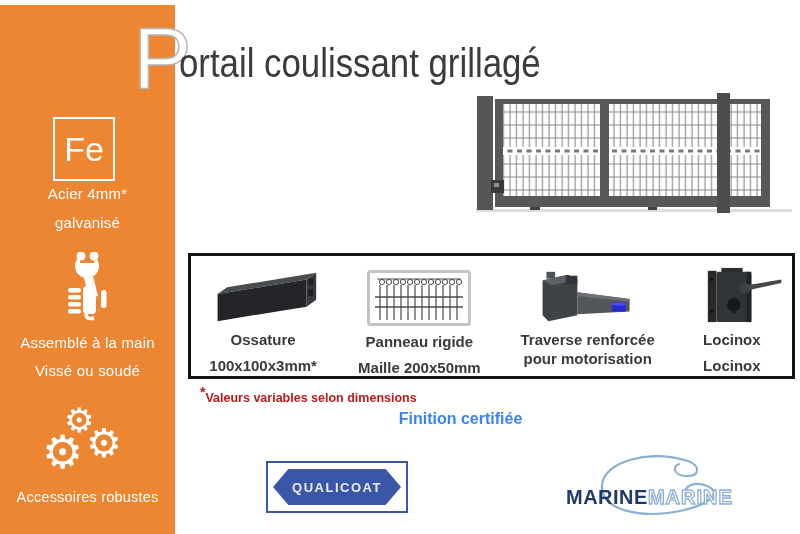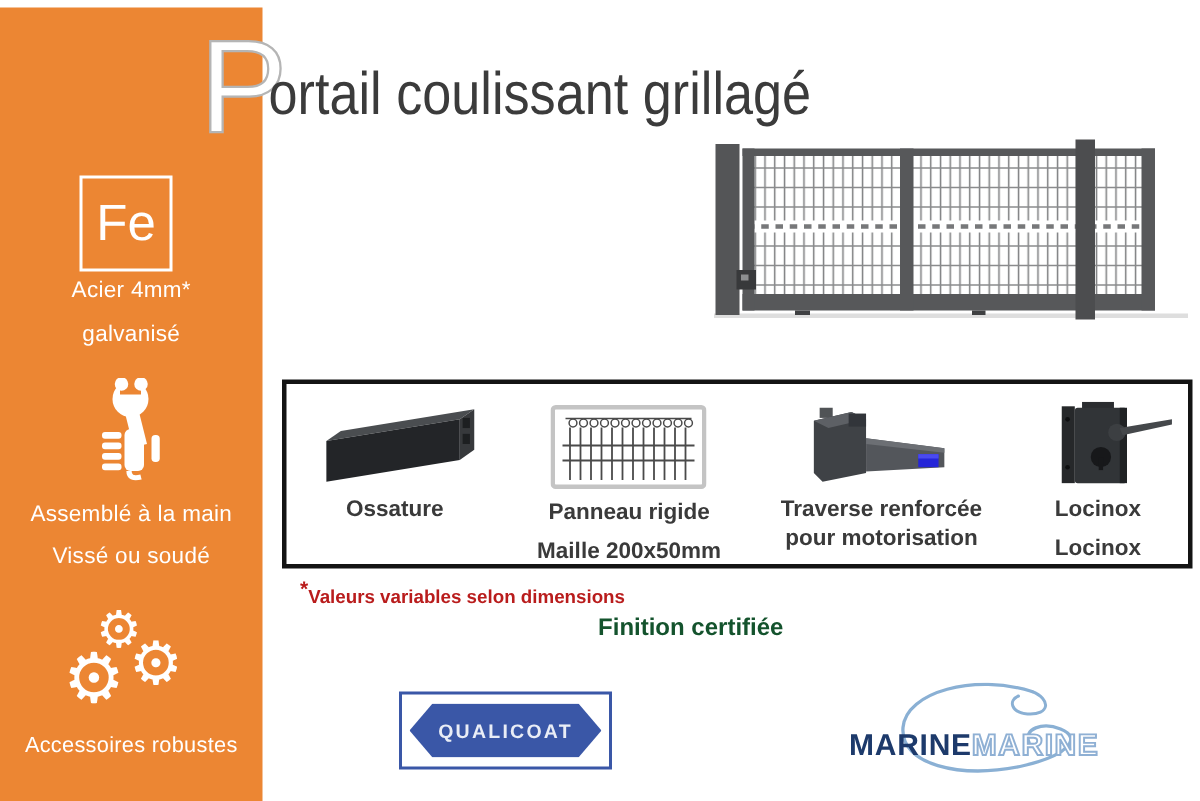--- a/index.html
+++ b/index.html
@@ -38,21 +38,21 @@
   .feature{display:flex;flex-direction:column;align-items:center;padding-top:10px;}
   .f1{width:24%;} .f2{width:28%;justify-content:flex-end;} .f3{width:28%;} .f4{width:20%;}
   .f-icon{height:60px;display:flex;align-items:center;justify-content:center;}
   .f-line1{margin-top:5px;font-size:15px;font-weight:600;color:#3a3a3a;}
   .f-line2{margin-top:9px;font-size:15px;font-weight:600;color:#3a3a3a;}
   .f3 .f-line2{margin-top:2px;}
 
   .footnote{position:absolute;left:200px;top:384px;color:#b91c1c;font-size:12.5px;font-weight:600;}
   .footnote sup{font-size:14px;font-weight:700;}
   .finition{position:absolute;left:353px;top:410px;width:215px;text-align:center;
-            font-size:16px;font-weight:700;color:#14532d;}
+            font-size:16px;font-weight:700;color:#3b82f6;}
 
   
   .qualicoat{position:absolute;left:266px;top:461px;width:138px;height:48px;
              border:2px solid #3a57a7;background:#fff;}
   .qc-hex{position:absolute;left:5px;top:6px;right:5px;bottom:6px;background:#3a57a7;
           clip-path:polygon(0% 50%,12% 0%,88% 0%,100% 50%,88% 100%,12% 100%);}
   .qc-text{position:absolute;left:0;top:0;width:100%;height:100%;display:flex;align-items:center;
            justify-content:center;color:#e9edf6;font-size:13px;font-weight:700;letter-spacing:1.5px;}
   .qualimarine{position:absolute;left:556px;top:455px;width:186px;height:64px;}
   .qm-swirl{position:absolute;left:0;top:0;}
@@ -136,20 +136,21 @@
       <div class="f-icon">
         <svg width="110" height="58" viewBox="0 0 110 60">
           <polygon points="8,28 18,21 110,6 100,13" fill="#4a4d50"></polygon>
           <polygon points="100,13 110,6 110,34 100,41" fill="#37393c"></polygon>
           <rect x="102" y="12" width="5" height="7" fill="#1d1f21"></rect>
           <rect x="102" y="23" width="5" height="7" fill="#1d1f21"></rect>
           <polygon points="8,28 100,13 100,41 8,56" fill="#232528"></polygon>
         </svg>
       </div>
       <div class="f-line1">Ossature</div>
+      <div class="f-line2">100x100x3mm*</div>
     </div>
 
     <div class="feature f2">
       <div class="f-icon">
         <svg width="104" height="56" viewBox="0 0 104 56">
           <rect x="1.5" y="1.5" width="101" height="53" rx="2" fill="#fff" stroke="#c4c4c4" stroke-width="3"></rect>
           <line x1="10" y1="9" x2="94" y2="9" stroke="#4a4a4a" stroke-width="1"></line>
           <g stroke="#4a4a4a" fill="none" stroke-width="1">
             <circle cx="15" cy="12" r="2.6"></circle>
               <circle cx="22" cy="12" r="2.6"></circle>

